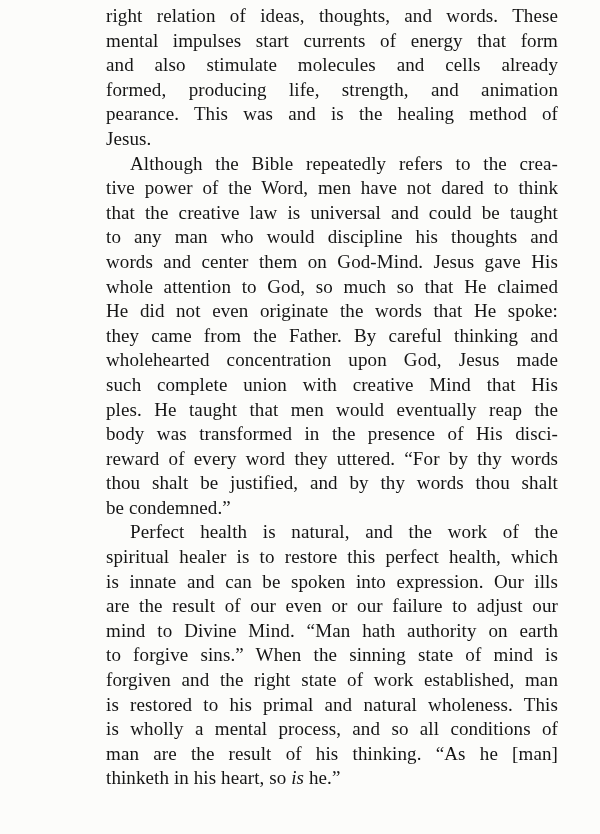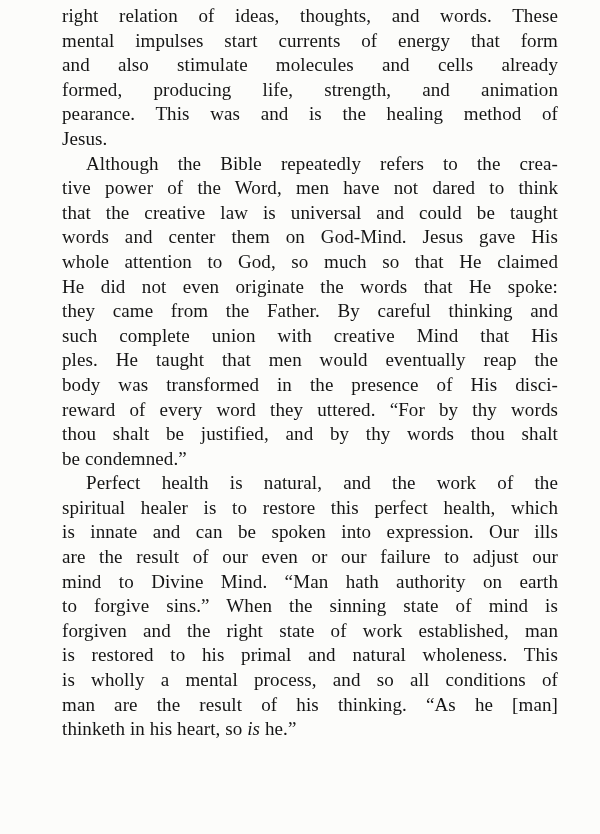--- a/index.html
+++ b/index.html
@@ -31,20 +31,21 @@
   }
   .paragraph {
     margin: 0;
     padding: 0;
   }
   .line {
     text-align: justify;
     text-align-last: justify;
     -moz-text-align-last: justify;
     white-space: normal;
+    margin-left: 44px;
   }
   .line.last {
     text-align-last: left;
     -moz-text-align-last: left;
   }
   .line.indent {
     text-indent: 24px;
   }
   .line em {
     font-style: italic;
@@ -60,24 +61,26 @@
         <div class="line">mental impulses start currents of energy that form</div>
         <div class="line">and also stimulate molecules and cells already</div>
         <div class="line">formed, producing life, strength, and animation</div>
         <div class="line">pearance. This was and is the healing method of</div>
         <div class="line last">Jesus.</div>
       </div>
       <div class="paragraph">
         <div class="line indent">Although the Bible repeatedly refers to the crea-</div>
         <div class="line">tive power of the Word, men have not dared to think</div>
         <div class="line">that the creative law is universal and could be taught</div>
+        <div class="line">to any man who would discipline his thoughts and</div>
         <div class="line">words and center them on God-Mind. Jesus gave His</div>
         <div class="line">whole attention to God, so much so that He claimed</div>
         <div class="line">He did not even originate the words that He spoke:</div>
         <div class="line">they came from the Father. By careful thinking and</div>
+        <div class="line">wholehearted concentration upon God, Jesus made</div>
         <div class="line">such complete union with creative Mind that His</div>
         <div class="line">ples. He taught that men would eventually reap the</div>
         <div class="line">body was transformed in the presence of His disci-</div>
         <div class="line">reward of every word they uttered. “For by thy words</div>
         <div class="line">thou shalt be justified, and by thy words thou shalt</div>
         <div class="line last">be condemned.”</div>
       </div>
       <div class="paragraph">
         <div class="line indent">Perfect health is natural, and the work of the</div>
         <div class="line">spiritual healer is to restore this perfect health, which</div>

